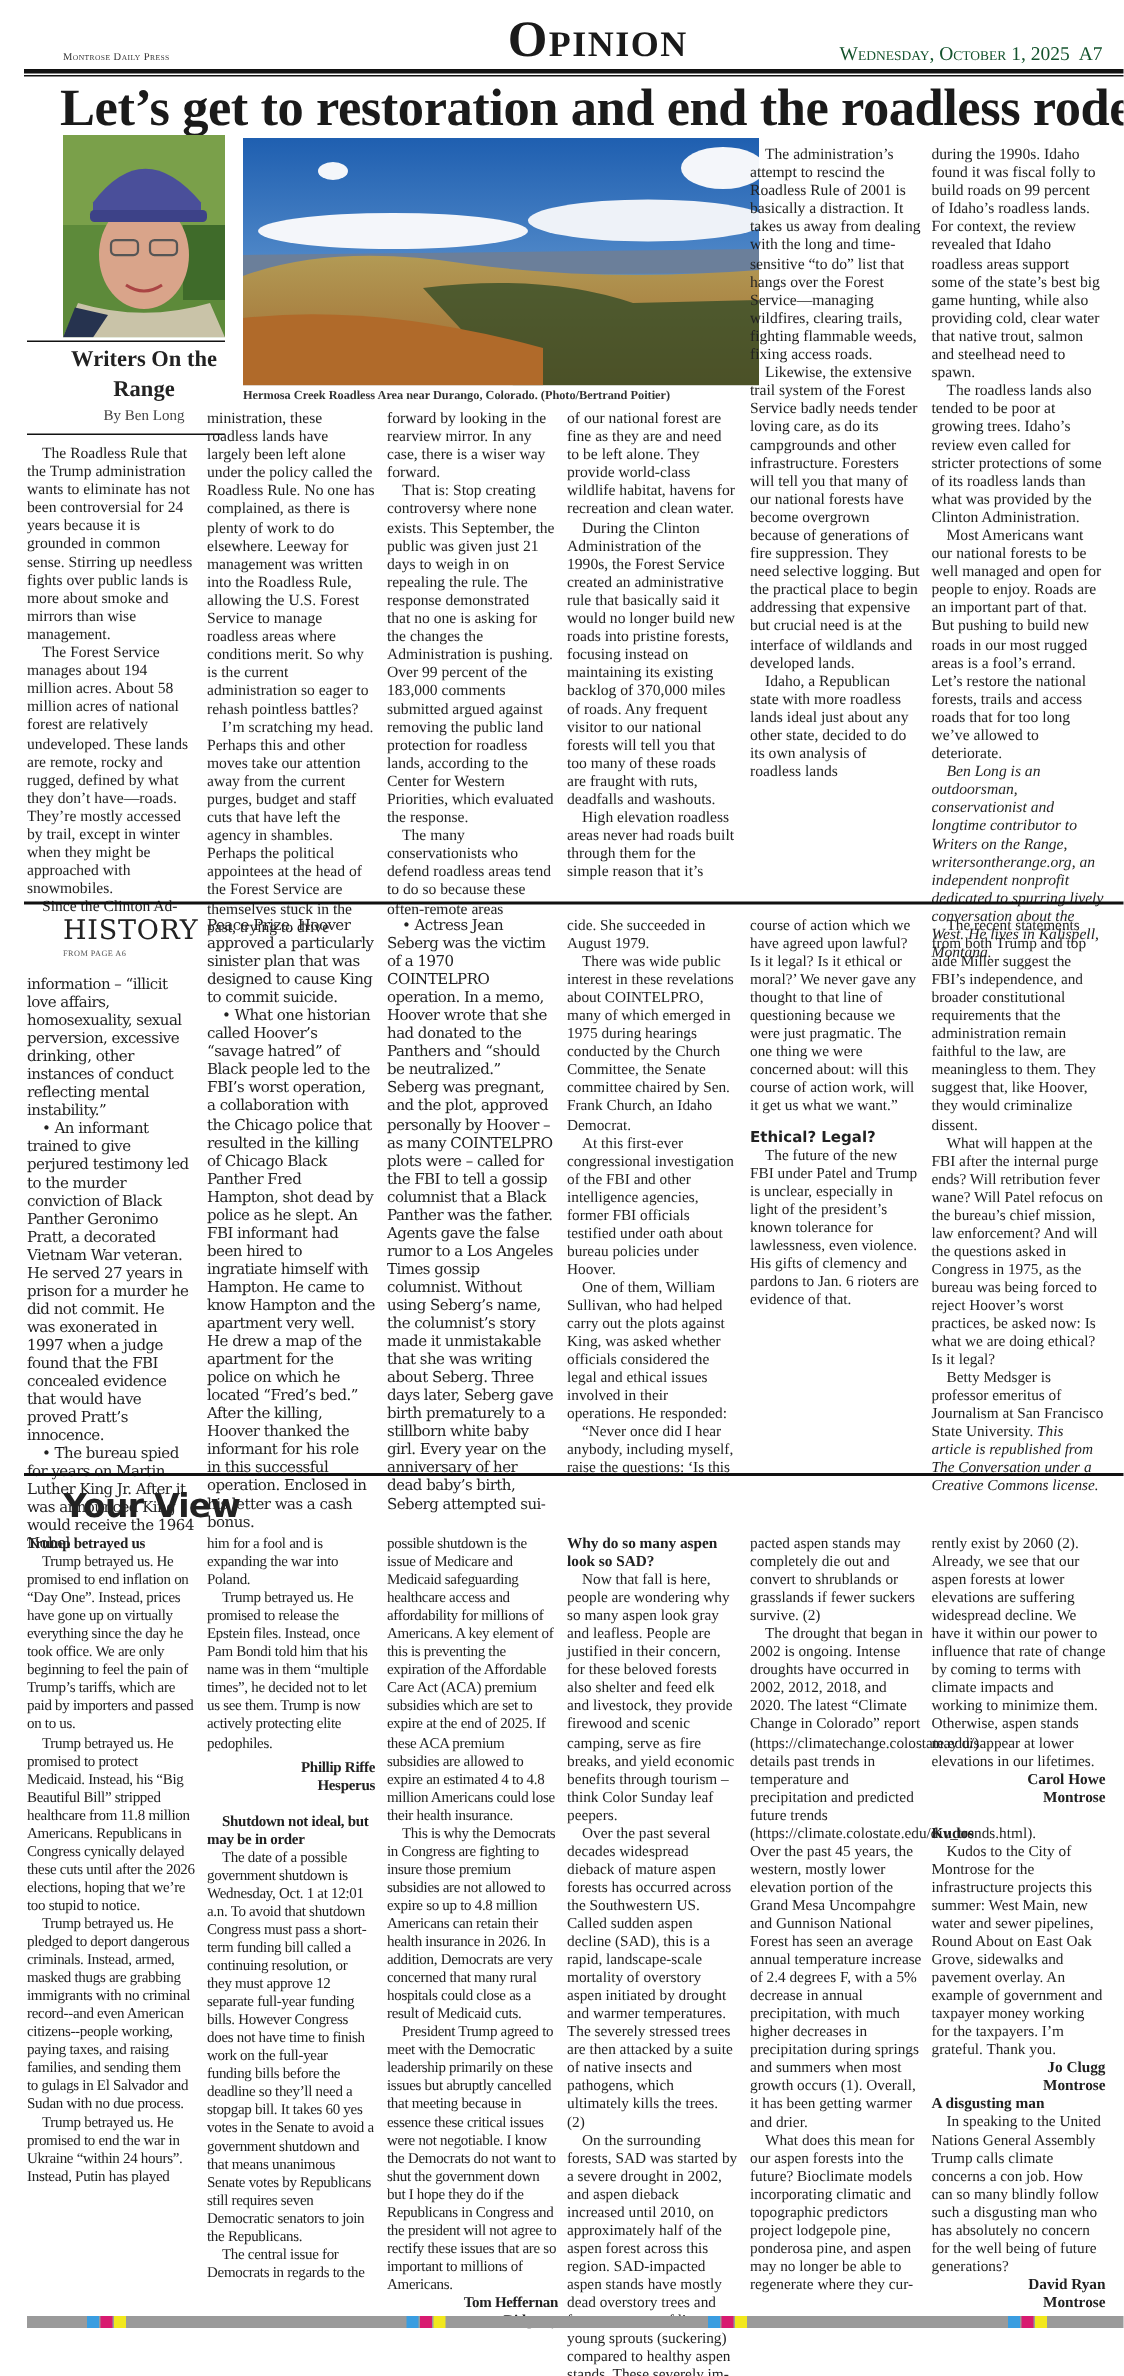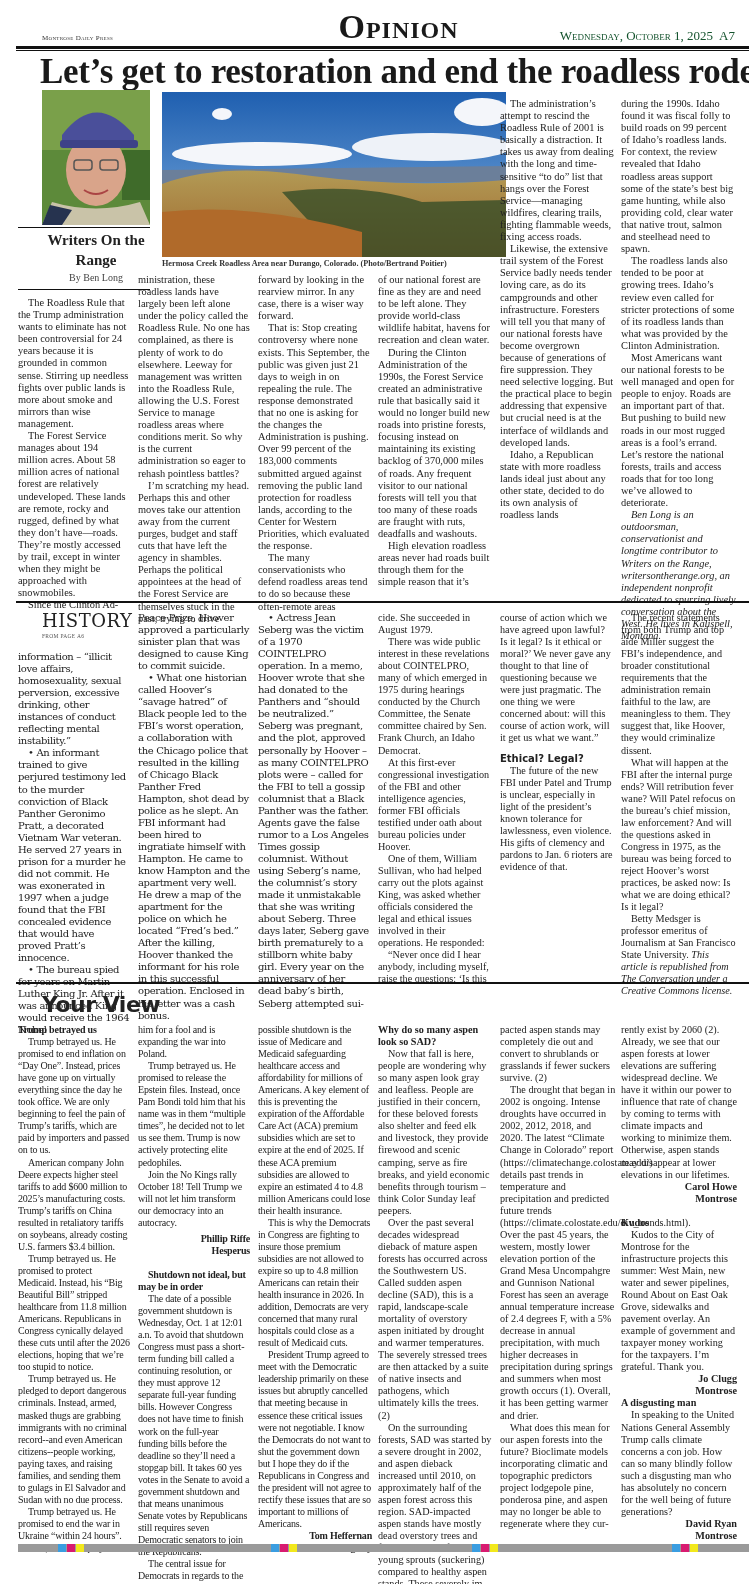--- a/index.html
+++ b/index.html
@@ -156,29 +156,27 @@
   <p>What will happen at the FBI after the internal purge ends? Will retribution fever wane? Will Patel refocus on the bureau’s chief mission, law enforcement? And will the questions asked in Congress in 1975, as the bureau was being forced to reject Hoover’s worst practices, be asked now: Is what we are doing ethical? Is it legal?</p>
   <p><span>Betty Medsger is professor emeritus of Journalism at San Francisco State University.</span> <i>This article is republished from The Conversation under a Creative Commons license.</i></p>
 </div>
 
 <div class="abs rule-thin" style="top:982px;height:2px"></div>
 <div class="abs yv-title">Your View</div>
 
 <div class="col yv" style="left:18px;top:1024px;width:112px">
   <p class="ltitle">Trump betrayed us</p>
   <p>Trump betrayed us. He promised to end inflation on “Day One”. Instead, prices have gone up on virtually everything since the day he took office. We are only beginning to feel the pain of Trump’s tariffs, which are paid by importers and passed on to us.</p>
-  <p>American company John Deere expects higher steel tariffs to add $600 million to 2025’s manufacturing costs. Trump’s tariffs on China resulted in retaliatory tariffs on soybeans, already costing U.S. farmers $3.4 billion.</p>
   <p>Trump betrayed us. He promised to protect Medicaid. Instead, his “Big Beautiful Bill” stripped healthcare from 11.8 million Americans. Republicans in Congress cynically delayed these cuts until after the 2026 elections, hoping that we’re too stupid to notice.</p>
   <p>Trump betrayed us. He pledged to deport dangerous criminals. Instead, armed, masked thugs are grabbing immigrants with no criminal record--and even American citizens--people working, paying taxes, and raising families, and sending them to gulags in El Salvador and Sudan with no due process.</p>
   <p>Trump betrayed us. He promised to end the war in Ukraine “within 24 hours”. Instead, Putin has played</p>
 </div>
 <div class="col yv" style="left:138px;top:1024px;width:112px">
   <p class="noind">him for a fool and is expanding the war into Poland.</p>
   <p>Trump betrayed us. He promised to release the Epstein files. Instead, once Pam Bondi told him that his name was in them “multiple times”, he decided not to let us see them. Trump is now actively protecting elite pedophiles.</p>
-  <p>Join the No Kings rally October 18! Tell Trump we will not let him transform our democracy into an autocracy.</p>
   <p class="sig" style="margin-top:4px">Phillip Riffe</p>
   <p class="sig">Hesperus</p>
   <p class="ltitle" style="margin-top:12px;text-indent:10px !important">Shutdown not ideal, but may be in order</p>
   <p>The date of a possible government shutdown is Wednesday, Oct. 1 at 12:01 a.n. To avoid that shutdown Congress must pass a short-term funding bill called a continuing resolution, or they must approve 12 separate full-year funding bills. However Congress does not have time to finish work on the full-year funding bills before the deadline so they’ll need a stopgap bill. It takes 60 yes votes in the Senate to avoid a government shutdown and that means unanimous Senate votes by Republicans still requires seven Democratic senators to join the Republicans.</p>
   <p>The central issue for Democrats in regards to the</p>
 </div>
 <div class="col yv" style="left:258px;top:1024px;width:114px">
   <p class="noind">possible shutdown is the issue of Medicare and Medicaid safeguarding healthcare access and affordability for millions of Americans. A key element of this is preventing the expiration of the Affordable Care Act (ACA) premium subsidies which are set to expire at the end of 2025. If these ACA premium subsidies are allowed to expire an estimated 4 to 4.8 million Americans could lose their health insurance.</p>
   <p>This is why the Democrats in Congress are fighting to insure those premium subsidies are not allowed to expire so up to 4.8 million Americans can retain their health insurance in 2026. In addition, Democrats are very concerned that many rural hospitals could close as a result of Medicaid cuts.</p>
   <p>President Trump agreed to meet with the Democratic leadership primarily on these issues but abruptly cancelled that meeting because in essence these critical issues were not negotiable. I know the Democrats do not want to shut the government down but I hope they do if the Republicans in Congress and the president will not agree to rectify these issues that are so important to millions of Americans.</p>

